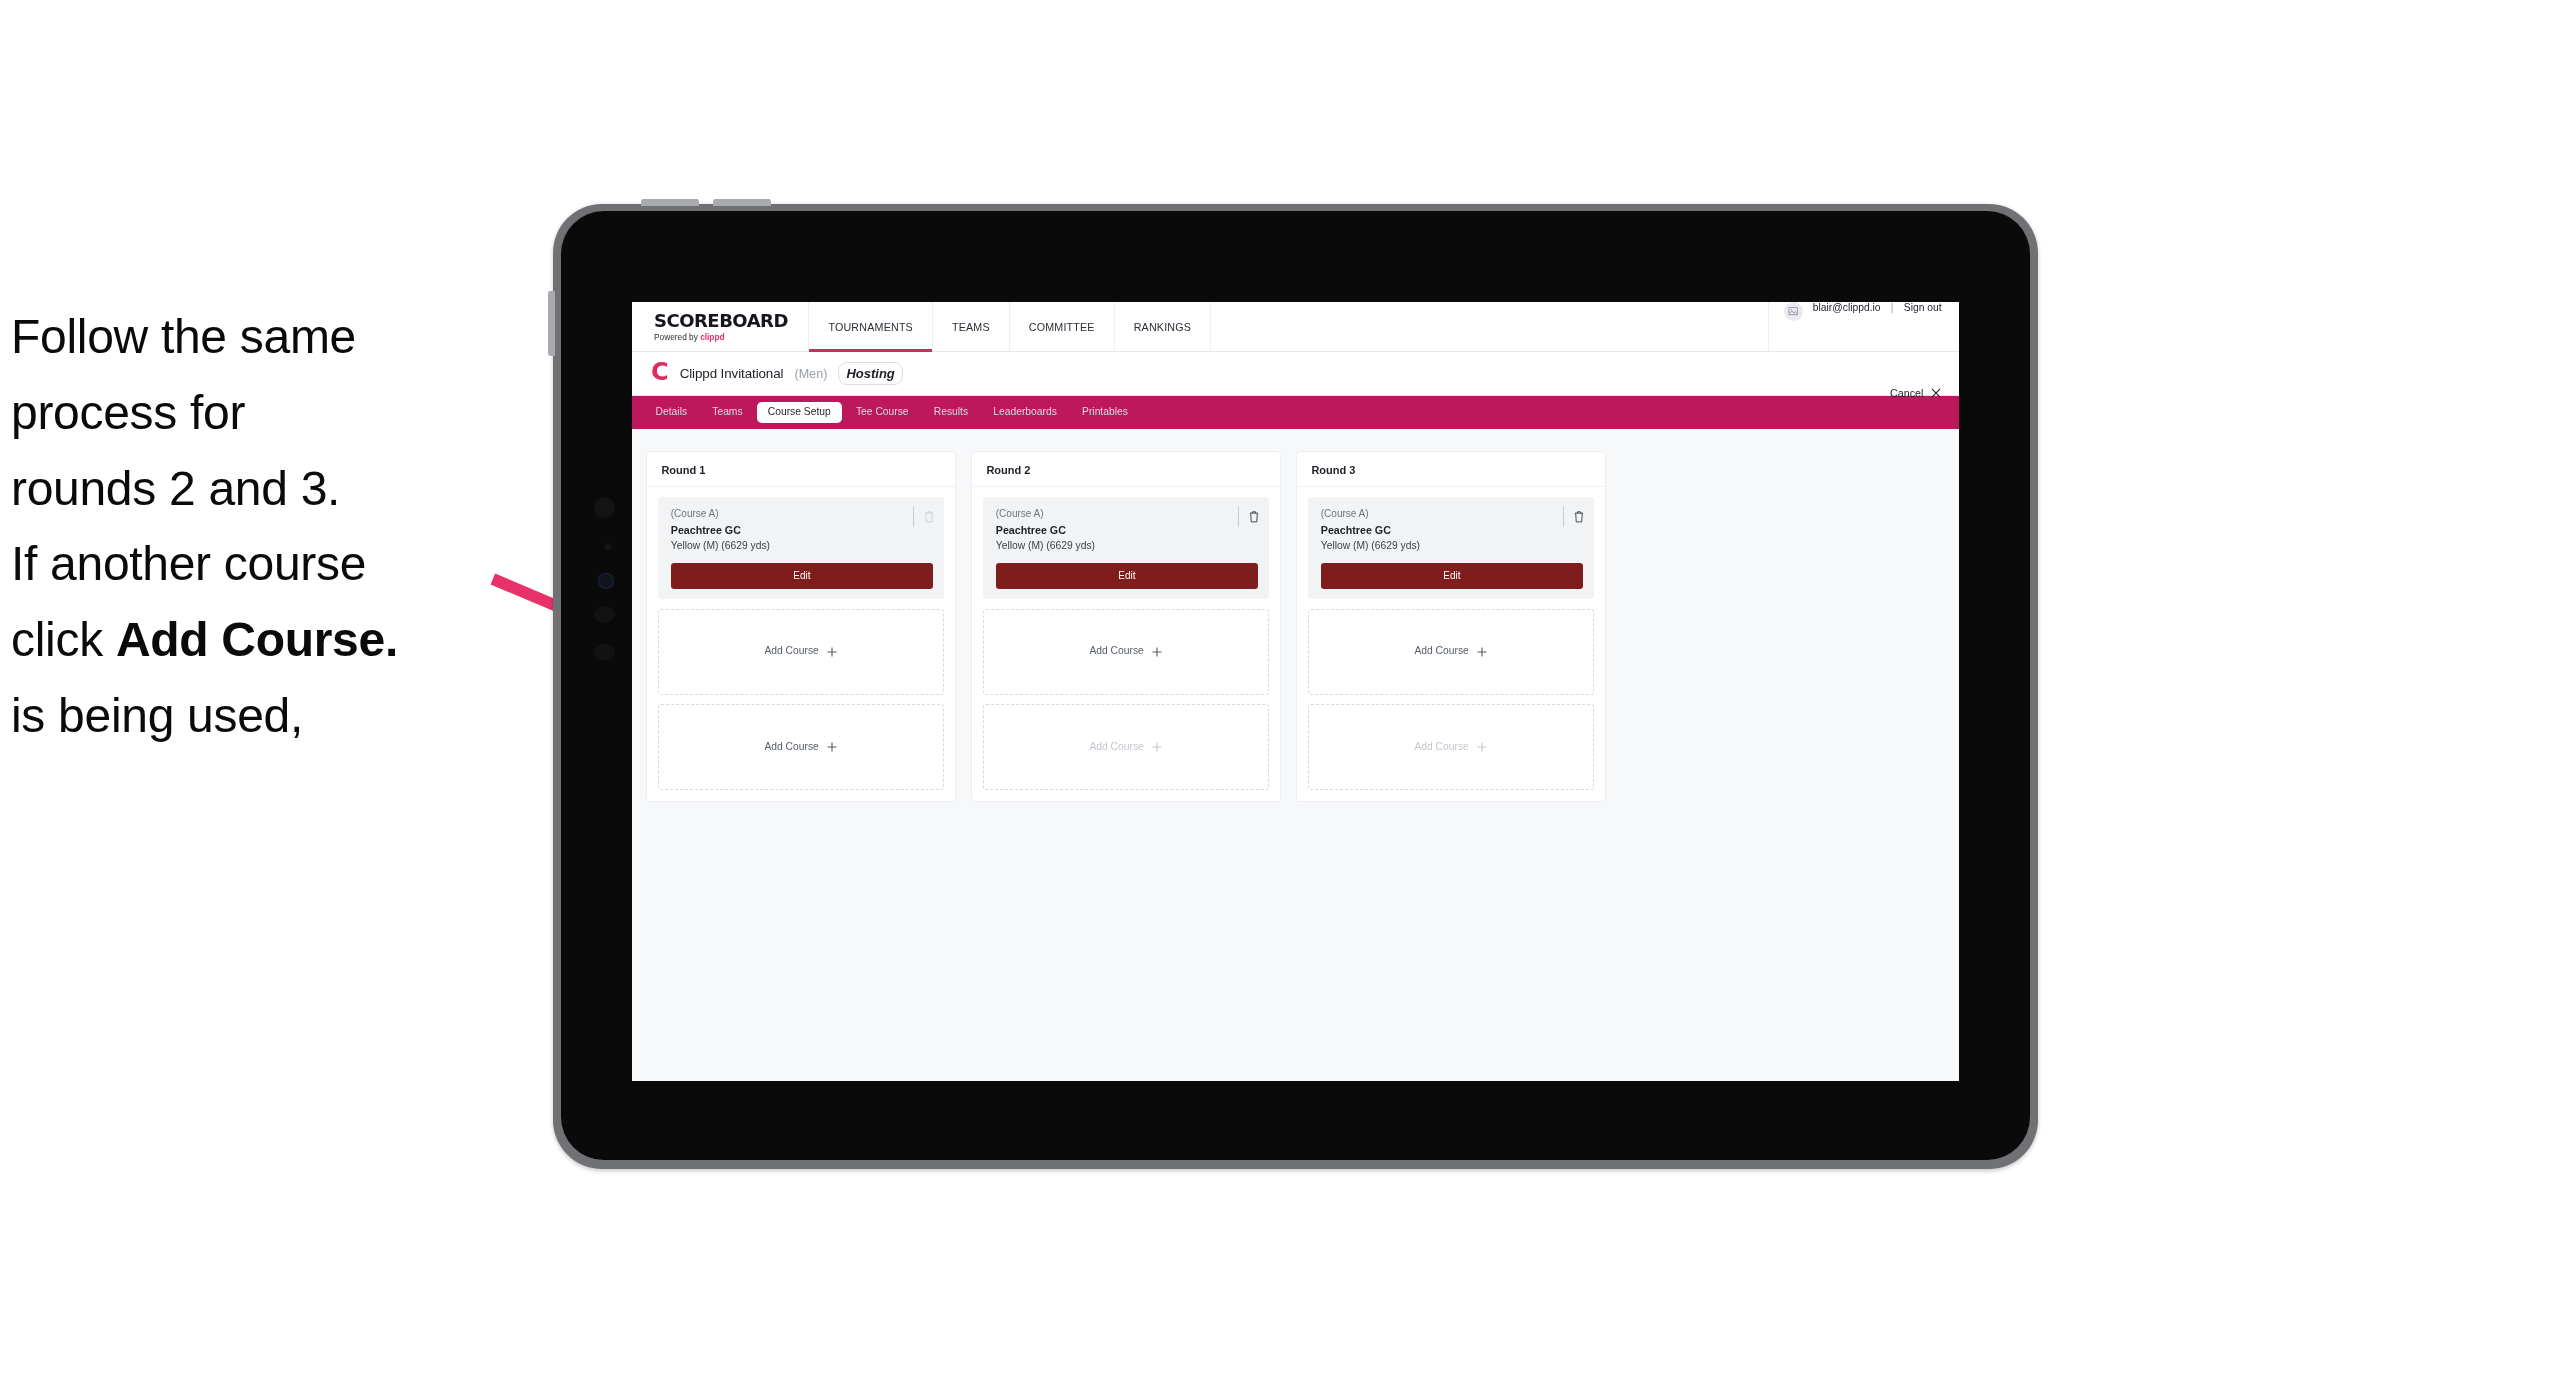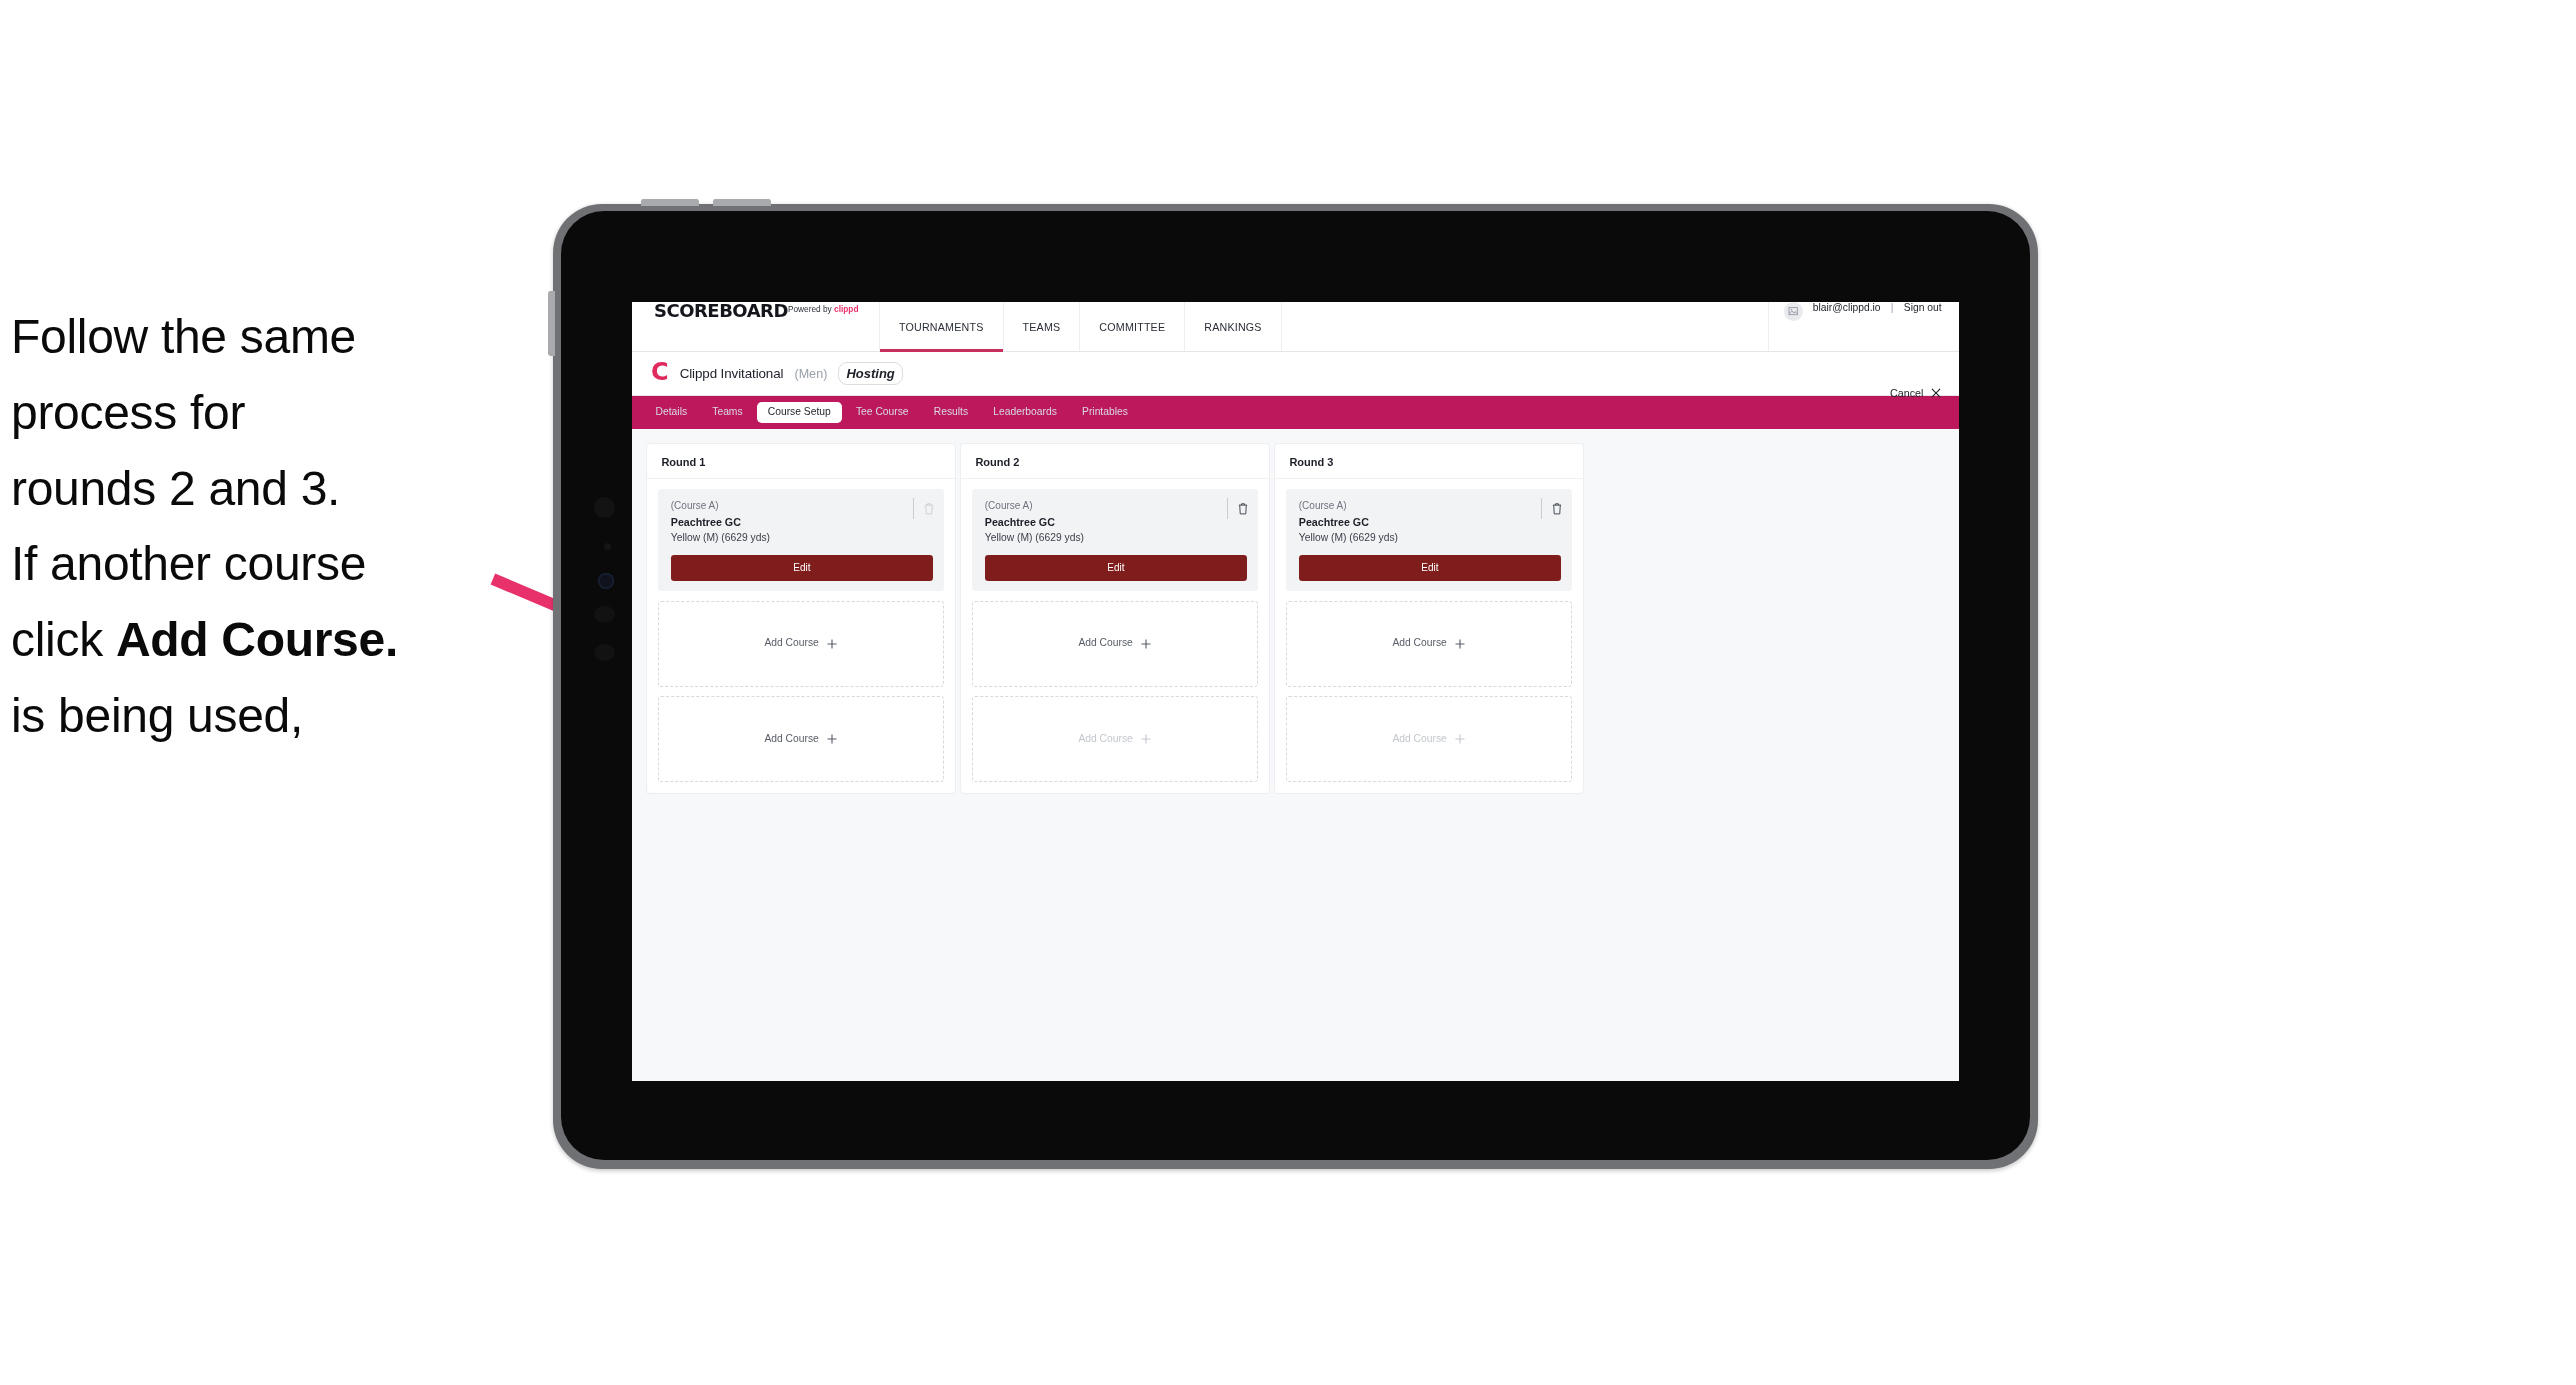--- a/index.html
+++ b/index.html
@@ -118,21 +118,21 @@
     height: 49px;
     background: #ffffff;
     border-bottom: 0.8px solid #e4e6ea;
     display: flex;
     align-items: stretch;
     position: relative;
   }
   #brand {
     padding: 0 20.5px 0 22px;
     display: flex;
-    flex-direction: row;
+    flex-direction: column;
     justify-content: center;
     border-right: 0.8px solid #eceef1;
   }
   #brand-title {
     font-family: "DejaVu Sans", sans-serif;
     font-weight: bold;
     font-size: 18px;
     letter-spacing: -0.5px;
     color: #14161c;
     line-height: 1;
@@ -245,22 +245,23 @@
   .tab.active {
     background: #ffffff;
     color: #1d2028;
     font-weight: normal;
   }
 
   
   #content {
     padding: 14.2px 0 0 14.2px;
     display: flex;
-    gap: 4px;
+    gap: 15px;
     align-items: flex-start;
+    margin-top: 8px;
   }
   .round-col {
     width: 308px;
     background: #ffffff;
     border: 0.8px solid #eceef1;
     border-radius: 4px;
     overflow: hidden;
     flex: 0 0 auto;
   }
   .round-head {

